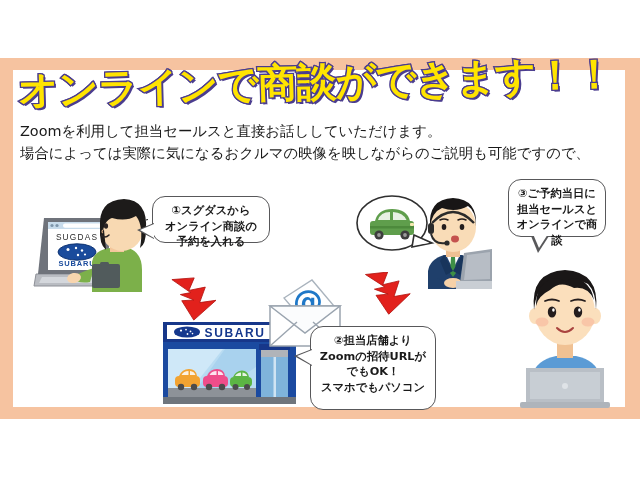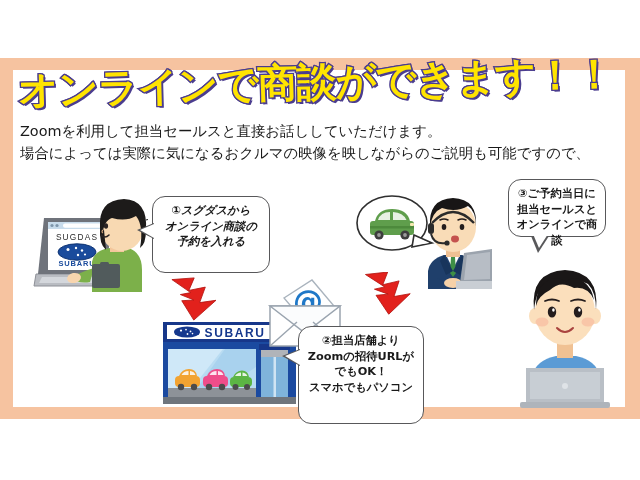--- a/index.html
+++ b/index.html
@@ -35,25 +35,25 @@
   .body-copy .line{white-space:nowrap;}
   .hl-red{color:#e8161b;}
 
   
   .bubble{position:absolute;background:#fff;border:1.6px solid #58585a;border-radius:13px;
     font-family:"DejaVu Sans","Liberation Sans",sans-serif;
     font-size:11.3px;font-weight:bold;color:#1a1a1a;line-height:15.5px;
     text-align:center;box-sizing:border-box;padding:6px 7px;}
   .bubble .tail,.bubble .tail-in{position:absolute;width:0;height:0;}
 
-  #bubble1{left:152px;top:196px;width:118px;height:77px;font-style:italic;}
+  #bubble1{left:152px;top:196px;width:118px;height:47px;}
   #bubble1 .tail{left:-16px;top:26px;border-top:7px solid transparent;border-bottom:9px solid transparent;border-right:17px solid #58585a;}
   #bubble1 .tail-in{left:-13px;top:27px;border-top:6px solid transparent;border-bottom:8px solid transparent;border-right:14px solid #fff;}
 
-  #bubble2{left:298px;top:326px;width:126px;height:98px;}
+  #bubble2{left:310px;top:326px;width:126px;height:84px;}
   #bubble2 .tail{left:-17px;top:22px;border-top:7px solid transparent;border-bottom:10px solid transparent;border-right:18px solid #58585a;}
   #bubble2 .tail-in{left:-14px;top:23px;border-top:6px solid transparent;border-bottom:9px solid transparent;border-right:15px solid #fff;}
 
   #bubble3{left:508px;top:179px;width:98px;height:58px;}
   #bubble3 .tail{left:22px;top:56px;border-left:7px solid transparent;border-right:11px solid transparent;border-top:17px solid #58585a;}
   #bubble3 .tail-in{left:24px;top:54px;border-left:6px solid transparent;border-right:9px solid transparent;border-top:14px solid #fff;}
 
   
   .arrow{position:absolute;}
   #arrow1{left:166px;top:276px;width:56px;height:46px;}

